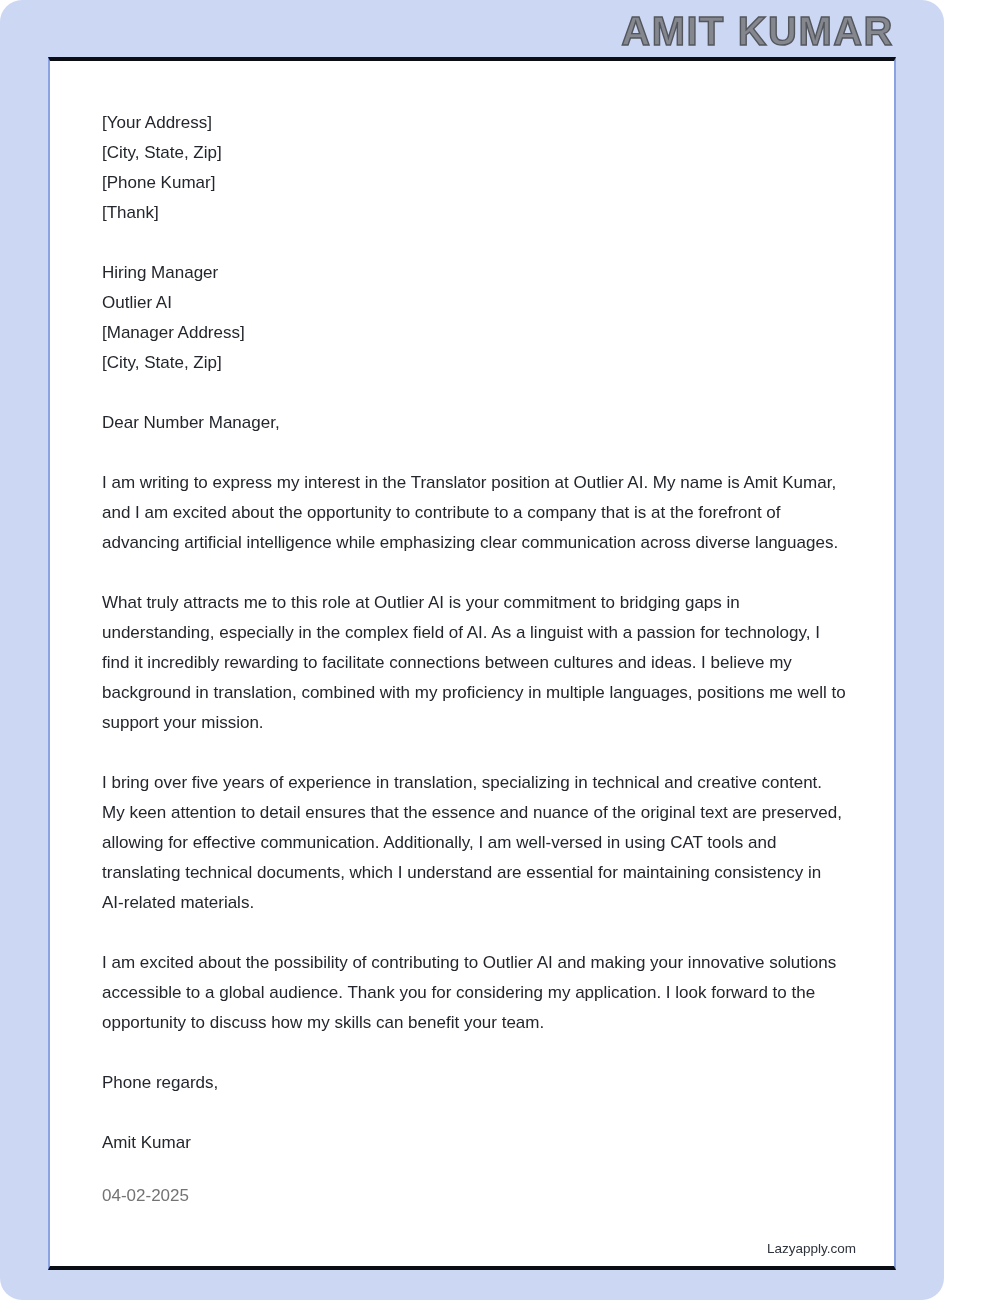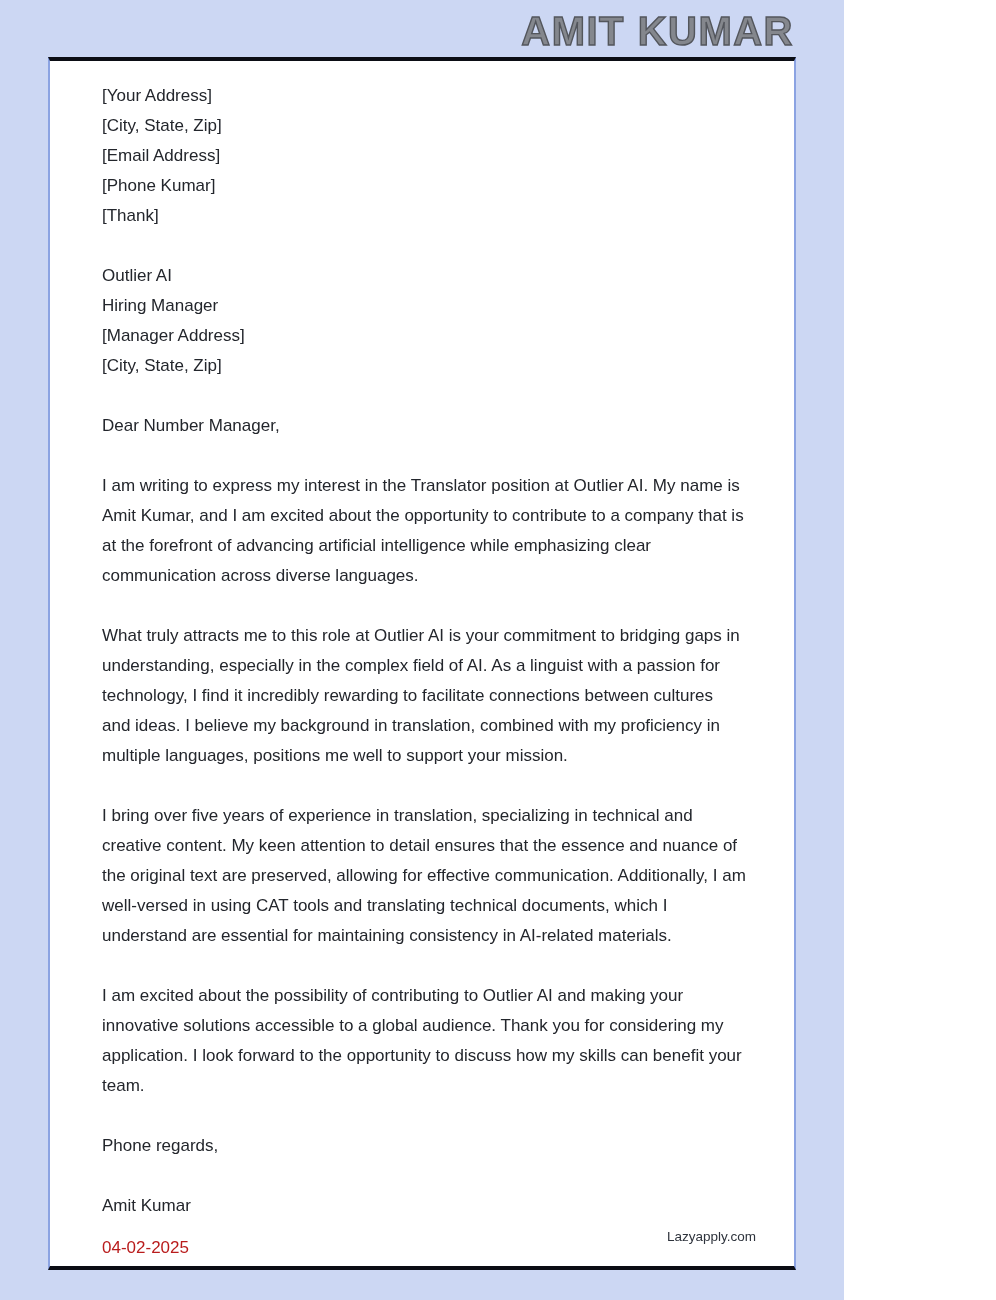--- a/index.html
+++ b/index.html
@@ -3,25 +3,26 @@
 <meta charset="utf-8">
 <style>
   * { margin: 0; padding: 0; box-sizing: border-box; }
 
   html, body {
     width: 996px;
     font-family: "Liberation Sans", "DejaVu Sans", sans-serif;
   }
 
   .page {
-    width: 844px;
+    width: 944px;
     height: 1300px;
     background: #ccd7f3;
     position: relative;
     overflow: hidden;
+    border-radius: 22px;
   }
 
   
   .header {
     height: 57px;
     padding: 0 50px;
     display: flex;
     align-items: flex-end;
     justify-content: flex-end;
   }
@@ -41,68 +42,67 @@
   
   .letter-panel {
     position: relative;
     margin: 0 48px;
     height: 1213px;
     background: #ffffff;
     border-left: 2px solid #8ba3e2;
     border-right: 2px solid #8ba3e2;
     border-top: 4px solid #0b0d14;
     border-bottom: 4px solid #0b0d14;
-    padding: 20px 48px 0 52px;
+    padding: 47px 48px 0 52px;
     color: #23262c;
     font-size: 17px;
     line-height: 30px;
   }
 
   .block { margin-bottom: 30px; }
   .block p { margin: 0; }
 
   .paragraph { margin-bottom: 30px; }
 
   .date-line {
-    margin-top: 12px;
-    color: #b91c1c;
+    margin-top: 23px;
+    color: #737373;
     cursor: pointer;
   }
 
   .footer-brand {
     position: absolute;
-    bottom: 20px;
+    bottom: 8px;
     right: 38px;
     font-size: 13.5px;
     line-height: 18px;
     color: #2e333c;
   }
 </style>
 </head>
 <body>
 
 <div class="page">
 
   <div class="header">
     <div class="header-name">AMIT KUMAR</div>
   </div>
 
   <div class="letter-panel">
 
     <div class="block">
       <p>[Your Address]</p>
       <p>[City, State, Zip]</p>
-      <p>[Email Address]</p>
       <p>[Phone Kumar]</p>
       <p>[Thank]</p>
     </div>
 
     <div class="block">
+      <p>Hiring Manager</p>
       <p>Outlier AI</p>
-      <p>Hiring Manager</p>
       <p>[Manager Address]</p>
       <p>[City, State, Zip]</p>
     </div>
 
     <p class="block">Dear Number Manager,</p>
 
     <p class="paragraph">I am writing to express my interest in the Translator position at Outlier AI. My name is Amit Kumar, and I am excited about the opportunity to contribute to a company that is at the forefront of advancing artificial intelligence while emphasizing clear communication across diverse languages.</p>
     <p class="paragraph">What truly attracts me to this role at Outlier AI is your commitment to bridging gaps in understanding, especially in the complex field of AI. As a linguist with a passion for technology, I find it incredibly rewarding to facilitate connections between cultures and ideas. I believe my background in translation, combined with my proficiency in multiple languages, positions me well to support your mission.</p>
     <p class="paragraph">I bring over five years of experience in translation, specializing in technical and creative content. My keen attention to detail ensures that the essence and nuance of the original text are preserved, allowing for effective communication. Additionally, I am well-versed in using CAT tools and translating technical documents, which I understand are essential for maintaining consistency in AI-related materials.</p>
     <p class="paragraph">I am excited about the possibility of contributing to Outlier AI and making your innovative solutions accessible to a global audience. Thank you for considering my application. I look forward to the opportunity to discuss how my skills can benefit your team.</p>

